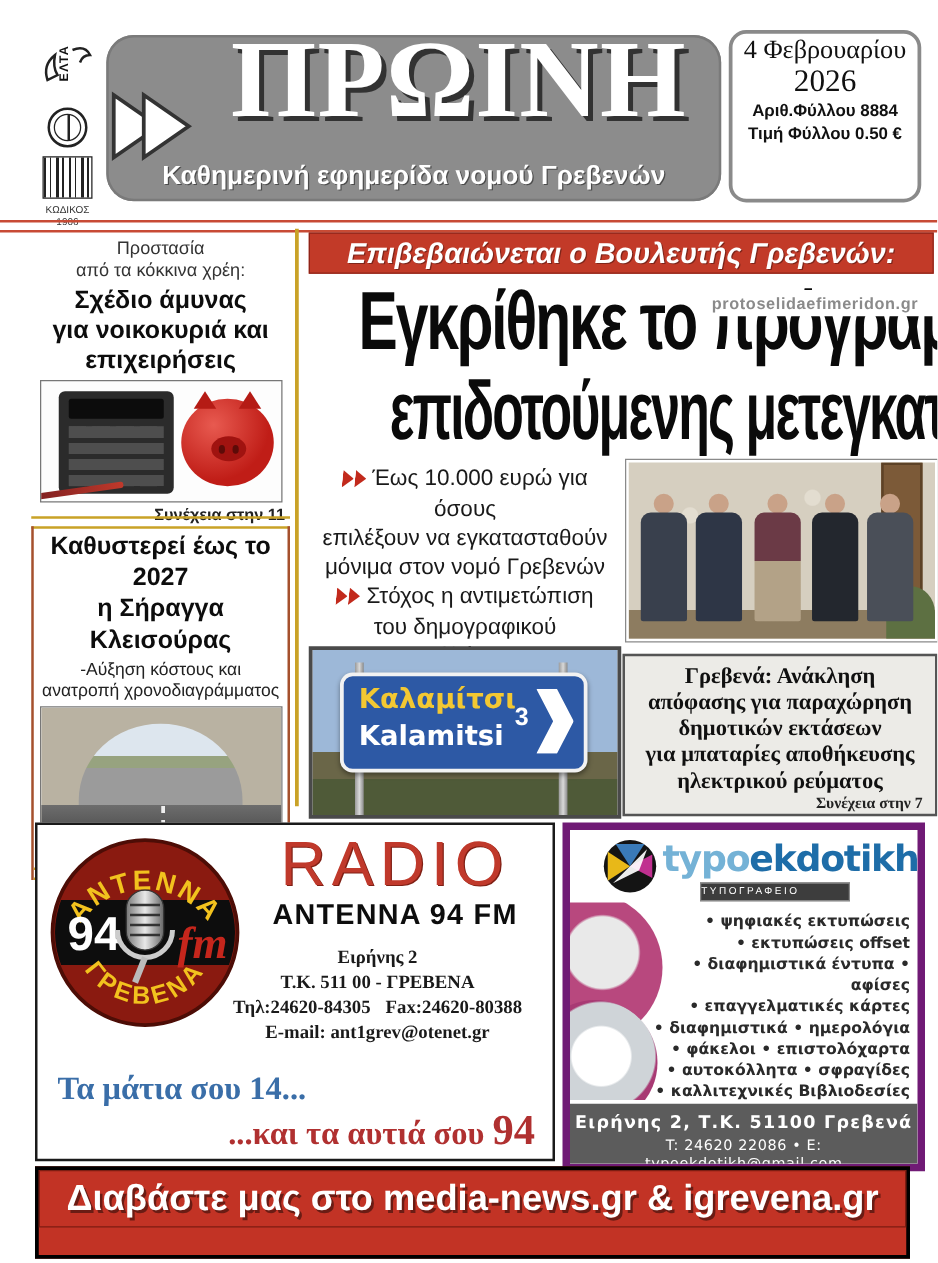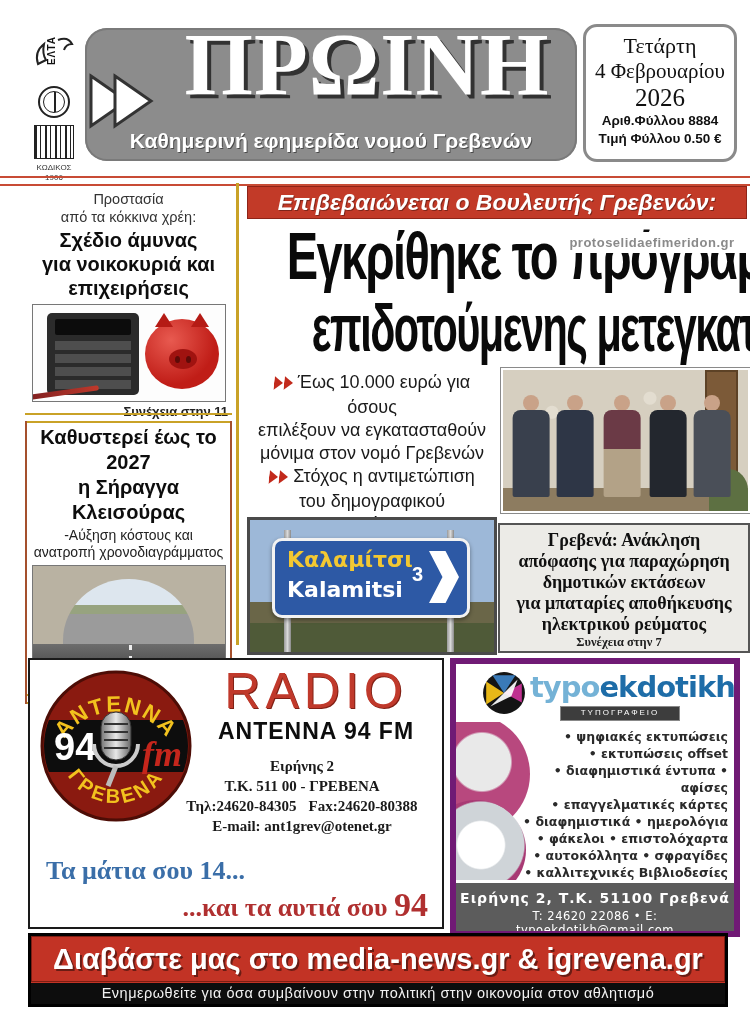--- a/index.html
+++ b/index.html
@@ -126,21 +126,21 @@
             border:3px solid #f2f2f2;border-radius:10px;box-shadow:0 2px 4px rgba(0,0,0,.4);}
   .rs-greek{position:absolute;left:12px;top:6px;font-size:22px;font-weight:bold;color:#f3c832;font-family:"DejaVu Sans",sans-serif;}
   .rs-latin{position:absolute;left:12px;top:36px;font-size:22px;font-weight:bold;color:#fff;font-family:"DejaVu Sans",sans-serif;}
   .rs-num{position:absolute;right:44px;top:22px;font-size:20px;font-weight:bold;color:#fff;}
   .rs-arrow{position:absolute;right:8px;top:10px;width:30px;height:52px;background:#fff;
             clip-path:polygon(0 0,55% 0,100% 50%,55% 100%,0 100%,45% 50%);}
 
   .sidebox{position:absolute;left:498px;top:523px;width:248px;height:126px;background:#ecebe7;
            border:2px solid #555;text-align:center;font-family:"Liberation Serif",serif;}
   .sb-text{font-weight:bold;font-size:18px;line-height:21px;color:#101010;margin-top:5px;text-align:center;}
-  .sb-cont{font-weight:bold;font-size:12.5px;text-align:center;padding-right:10px;color:#222;}
+  .sb-cont{font-weight:bold;font-size:12.5px;text-align:right;padding-right:10px;color:#222;}
 
   
   .radio-ad{position:absolute;left:28px;top:658px;width:412px;height:267px;border:2px solid #1a1a1a;background:#fff;}
   .radio-logo{position:absolute;left:10px;top:10px;}
   .radio-title{position:absolute;left:168px;top:2px;width:236px;text-align:center;color:#c0392b;
                font-weight:normal;font-size:50px;letter-spacing:5px;text-shadow:1px 1px 0 #802015;}
   .radio-sub{position:absolute;left:168px;top:58px;width:236px;text-align:center;color:#0d0d0d;
              font-weight:bold;font-size:23px;letter-spacing:1px;}
   .radio-addr{position:absolute;left:138px;top:96px;width:268px;text-align:center;
               font-family:"Liberation Serif",serif;font-weight:bold;font-size:15px;line-height:20px;color:#1a1a1a;}
@@ -150,21 +150,21 @@
   .slogan2{position:absolute;right:14px;top:226px;color:#b03030;font-family:"Liberation Serif",serif;
            font-weight:bold;font-size:26px;}
   .slogan2 .big{font-size:34px;}
 
   .typo-ad{position:absolute;left:450px;top:658px;width:278px;height:267px;border:6px solid #701a75;background:#fff;overflow:hidden;}
   .typo-logo{position:absolute;left:26px;top:6px;height:46px;}
   .typo-brand{position:absolute;left:74px;top:6px;font-family:"DejaVu Sans",sans-serif;font-weight:bold;font-size:29px;letter-spacing:-1px;}
   .typo-brand .lt{color:#74b2d6;}
   .typo-brand .dk{color:#1e6da8;}
   .typo-sub{position:absolute;left:104px;top:42px;width:118px;height:13px;background:#3d3d3d;border:1px solid #888;
-            color:#fff;font-size:8px;letter-spacing:2px;text-align:center;line-height:12px;}
+            color:#fff;font-size:8px;letter-spacing:2px;text-align:left;line-height:12px;}
   .swirl{position:absolute;left:0;top:58px;width:88px;height:158px;overflow:hidden;}
   .sw1{position:absolute;left:-46px;top:-8px;width:120px;height:120px;border-radius:50%;
        background:radial-gradient(circle at 60% 40%,#e9e9e9 0 28%,#b8487e 30% 70%,#8e2a5c 72%);}
   .sw2{position:absolute;left:-30px;top:78px;width:100px;height:100px;border-radius:50%;
        background:radial-gradient(circle at 55% 45%,#fff 0 30%,#cfd4d8 32% 55%,#a83a74 57%);}
   .services{position:absolute;right:6px;top:64px;width:206px;text-align:right;
             font-family:"DejaVu Sans",sans-serif;font-size:12.5px;line-height:17px;font-weight:600;color:#2a2a2a;}
   .typo-footer{position:absolute;left:0;right:0;bottom:0;height:48px;background:#5c5c5c;color:#fff;
                font-family:"DejaVu Sans",sans-serif;text-align:center;}
   .tf1{font-weight:bold;font-size:14px;margin-top:7px;letter-spacing:1px;}
@@ -201,21 +201,20 @@
   <div class="masthead">
     <svg class="mast-arrows" width="72" height="62" viewBox="0 0 72 62">
       <polygon points="4,6 40,31 4,56" fill="#fff" stroke="#333" stroke-width="3"></polygon>
       <polygon points="28,6 64,31 28,56" fill="#fff" stroke="#333" stroke-width="3"></polygon>
     </svg>
     <div class="mast-title">ΠΡΩΙΝΗ</div>
     <div class="mast-sub">Καθημερινή εφημερίδα νομού Γρεβενών</div>
   </div>
 
   <div class="datebox">
-    <div class="db-day">Τετάρτη</div>
     <div class="db-date">4 Φεβρουαρίου</div>
     <div class="db-year">2026</div>
     <div class="db-issue">Αριθ.Φύλλου 8884</div>
     <div class="db-price">Τιμή Φύλλου 0.50 €</div>
   </div>
 
   <div class="red-rule"></div>
 
   <div class="story1">
     <div class="s1-kicker">
@@ -411,16 +410,15 @@
       <div>• προσκλητήρια γάμου – Βάπτισης</div>
     </div>
     <div class="typo-footer">
       <div class="tf1">Ειρήνης 2, Τ.Κ. 51100 Γρεβενά</div>
       <div class="tf2">T: 24620 22086 • E: typoekdotikh@gmail.com</div>
     </div>
   </div>
 
   <div class="bot-banner">
     <div class="bb-main">Διαβάστε μας στο media-news.gr &amp; igrevena.gr</div>
-    <div class="bb-sub">Ενημερωθείτε για όσα συμβαίνουν στην πολιτική στην οικονομία στον αθλητισμό</div>
   </div>
 
 </div>
 
 </body></html>

